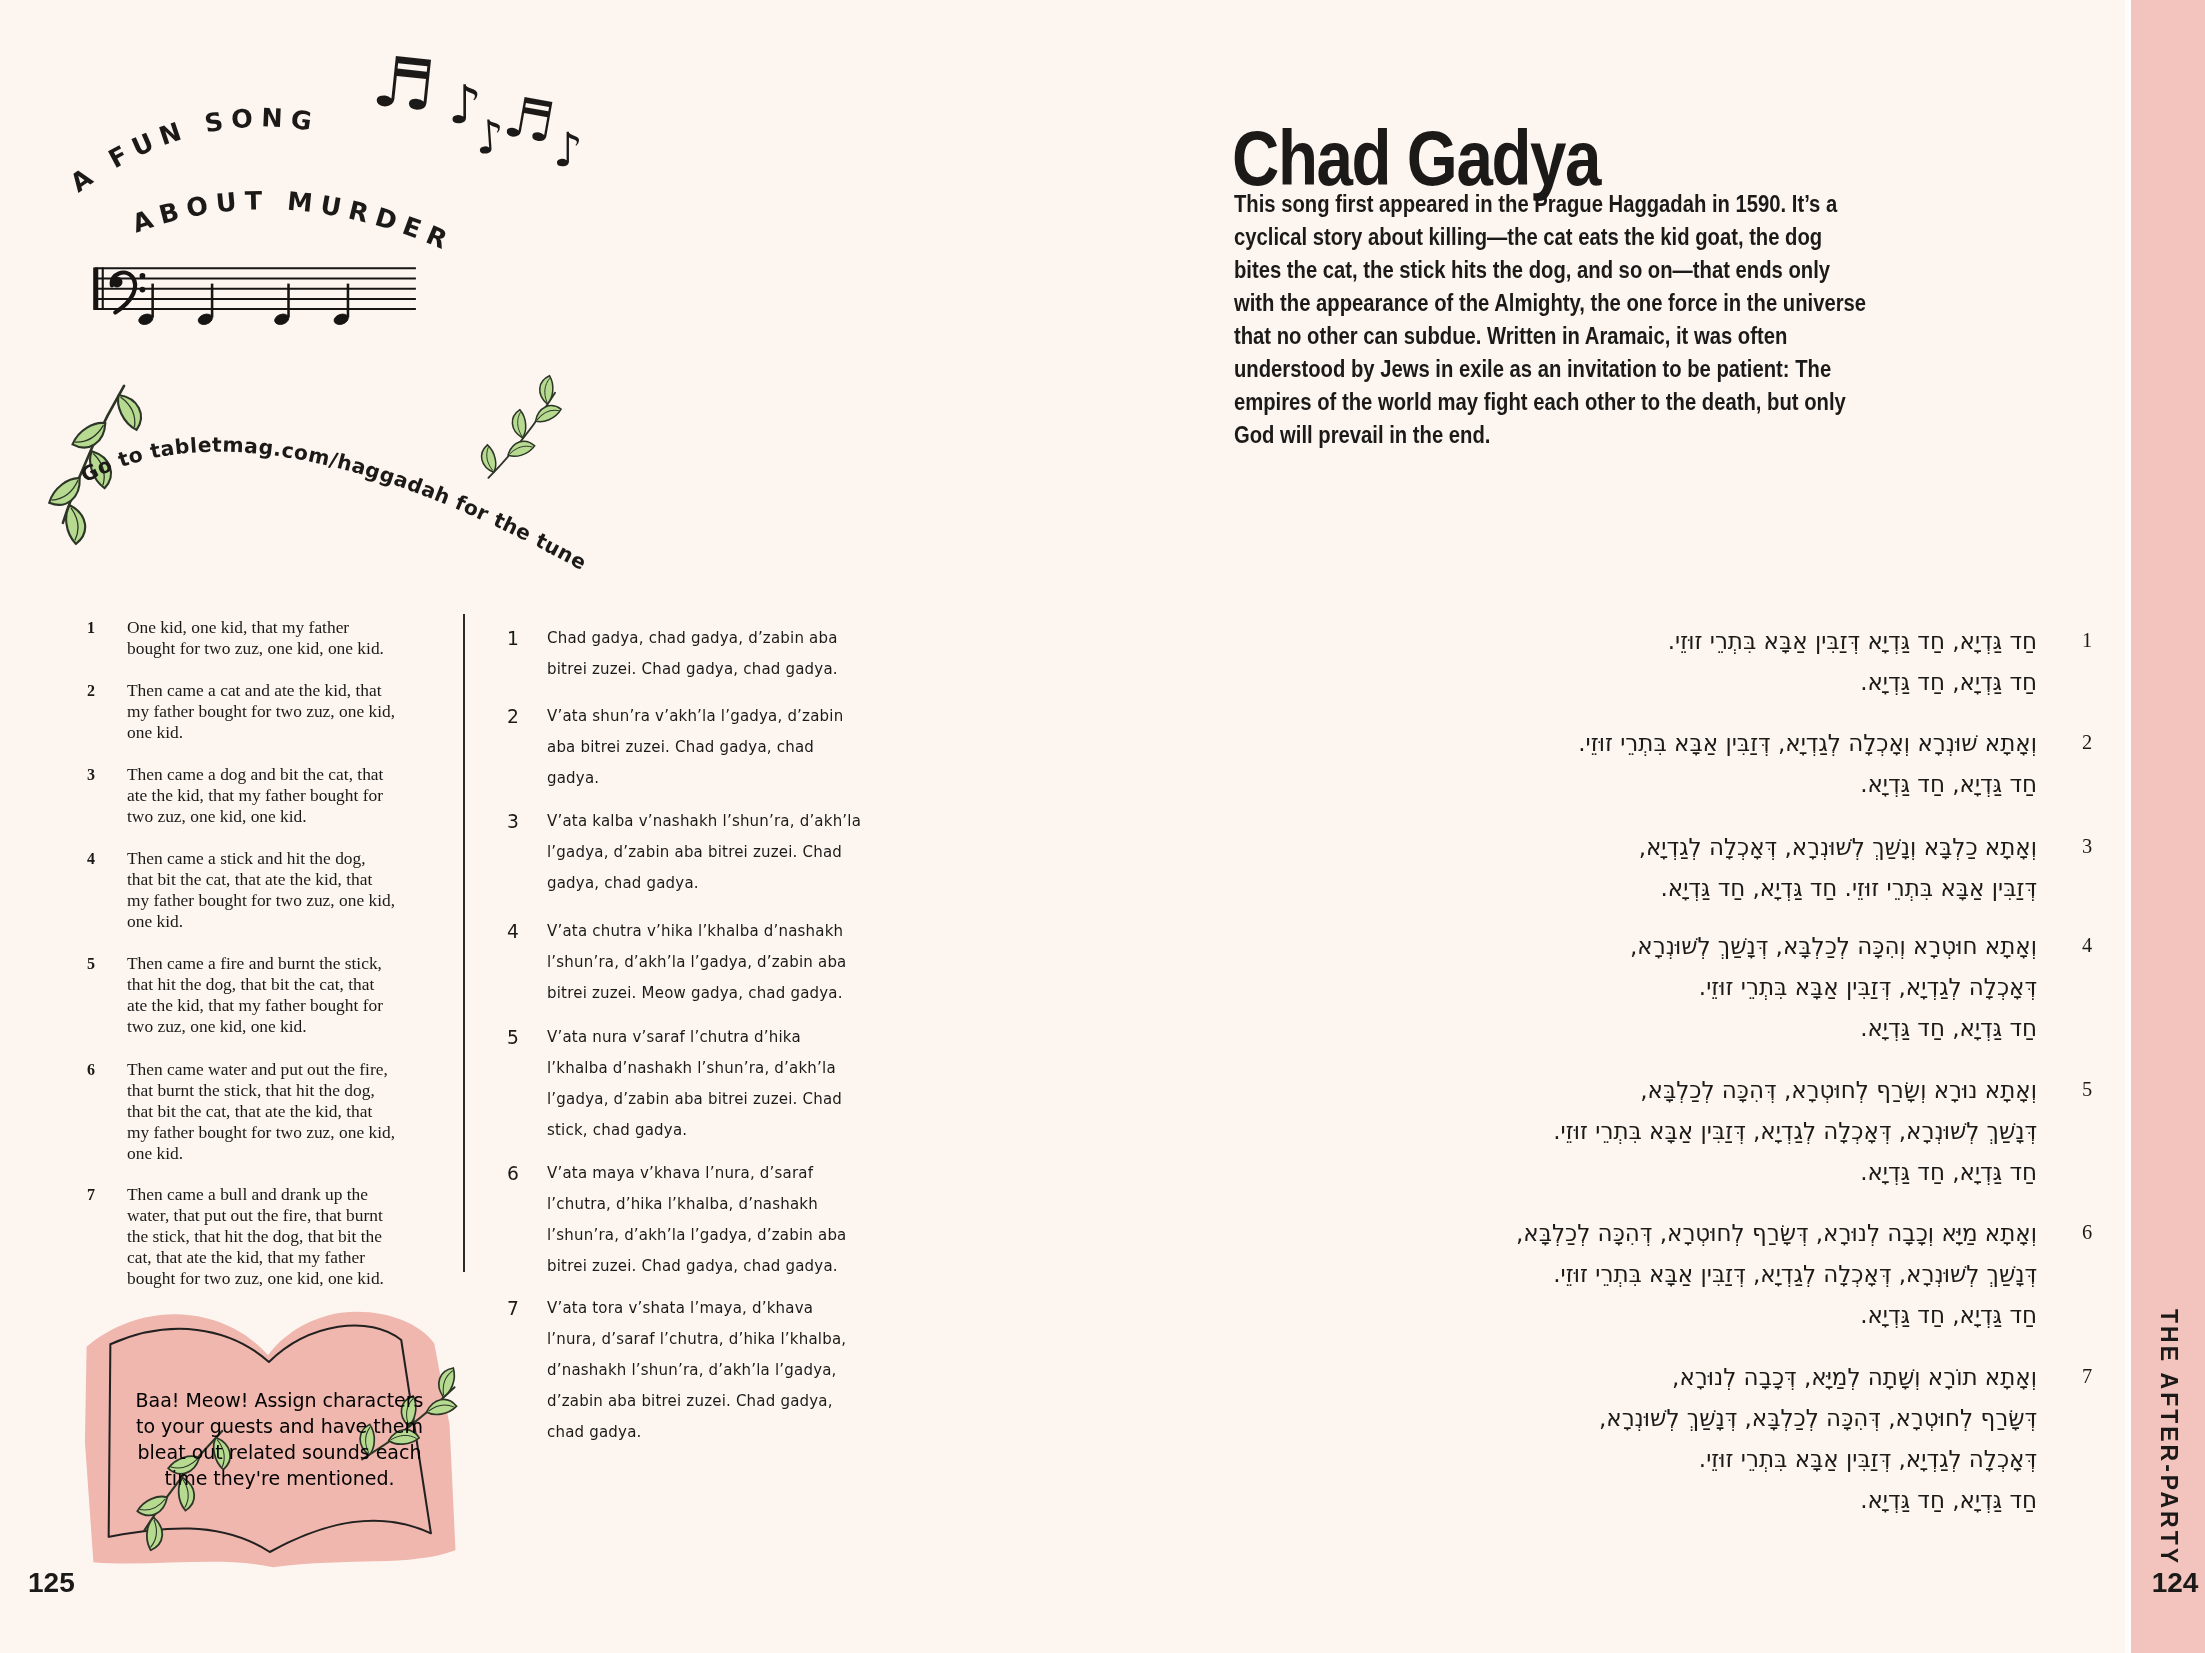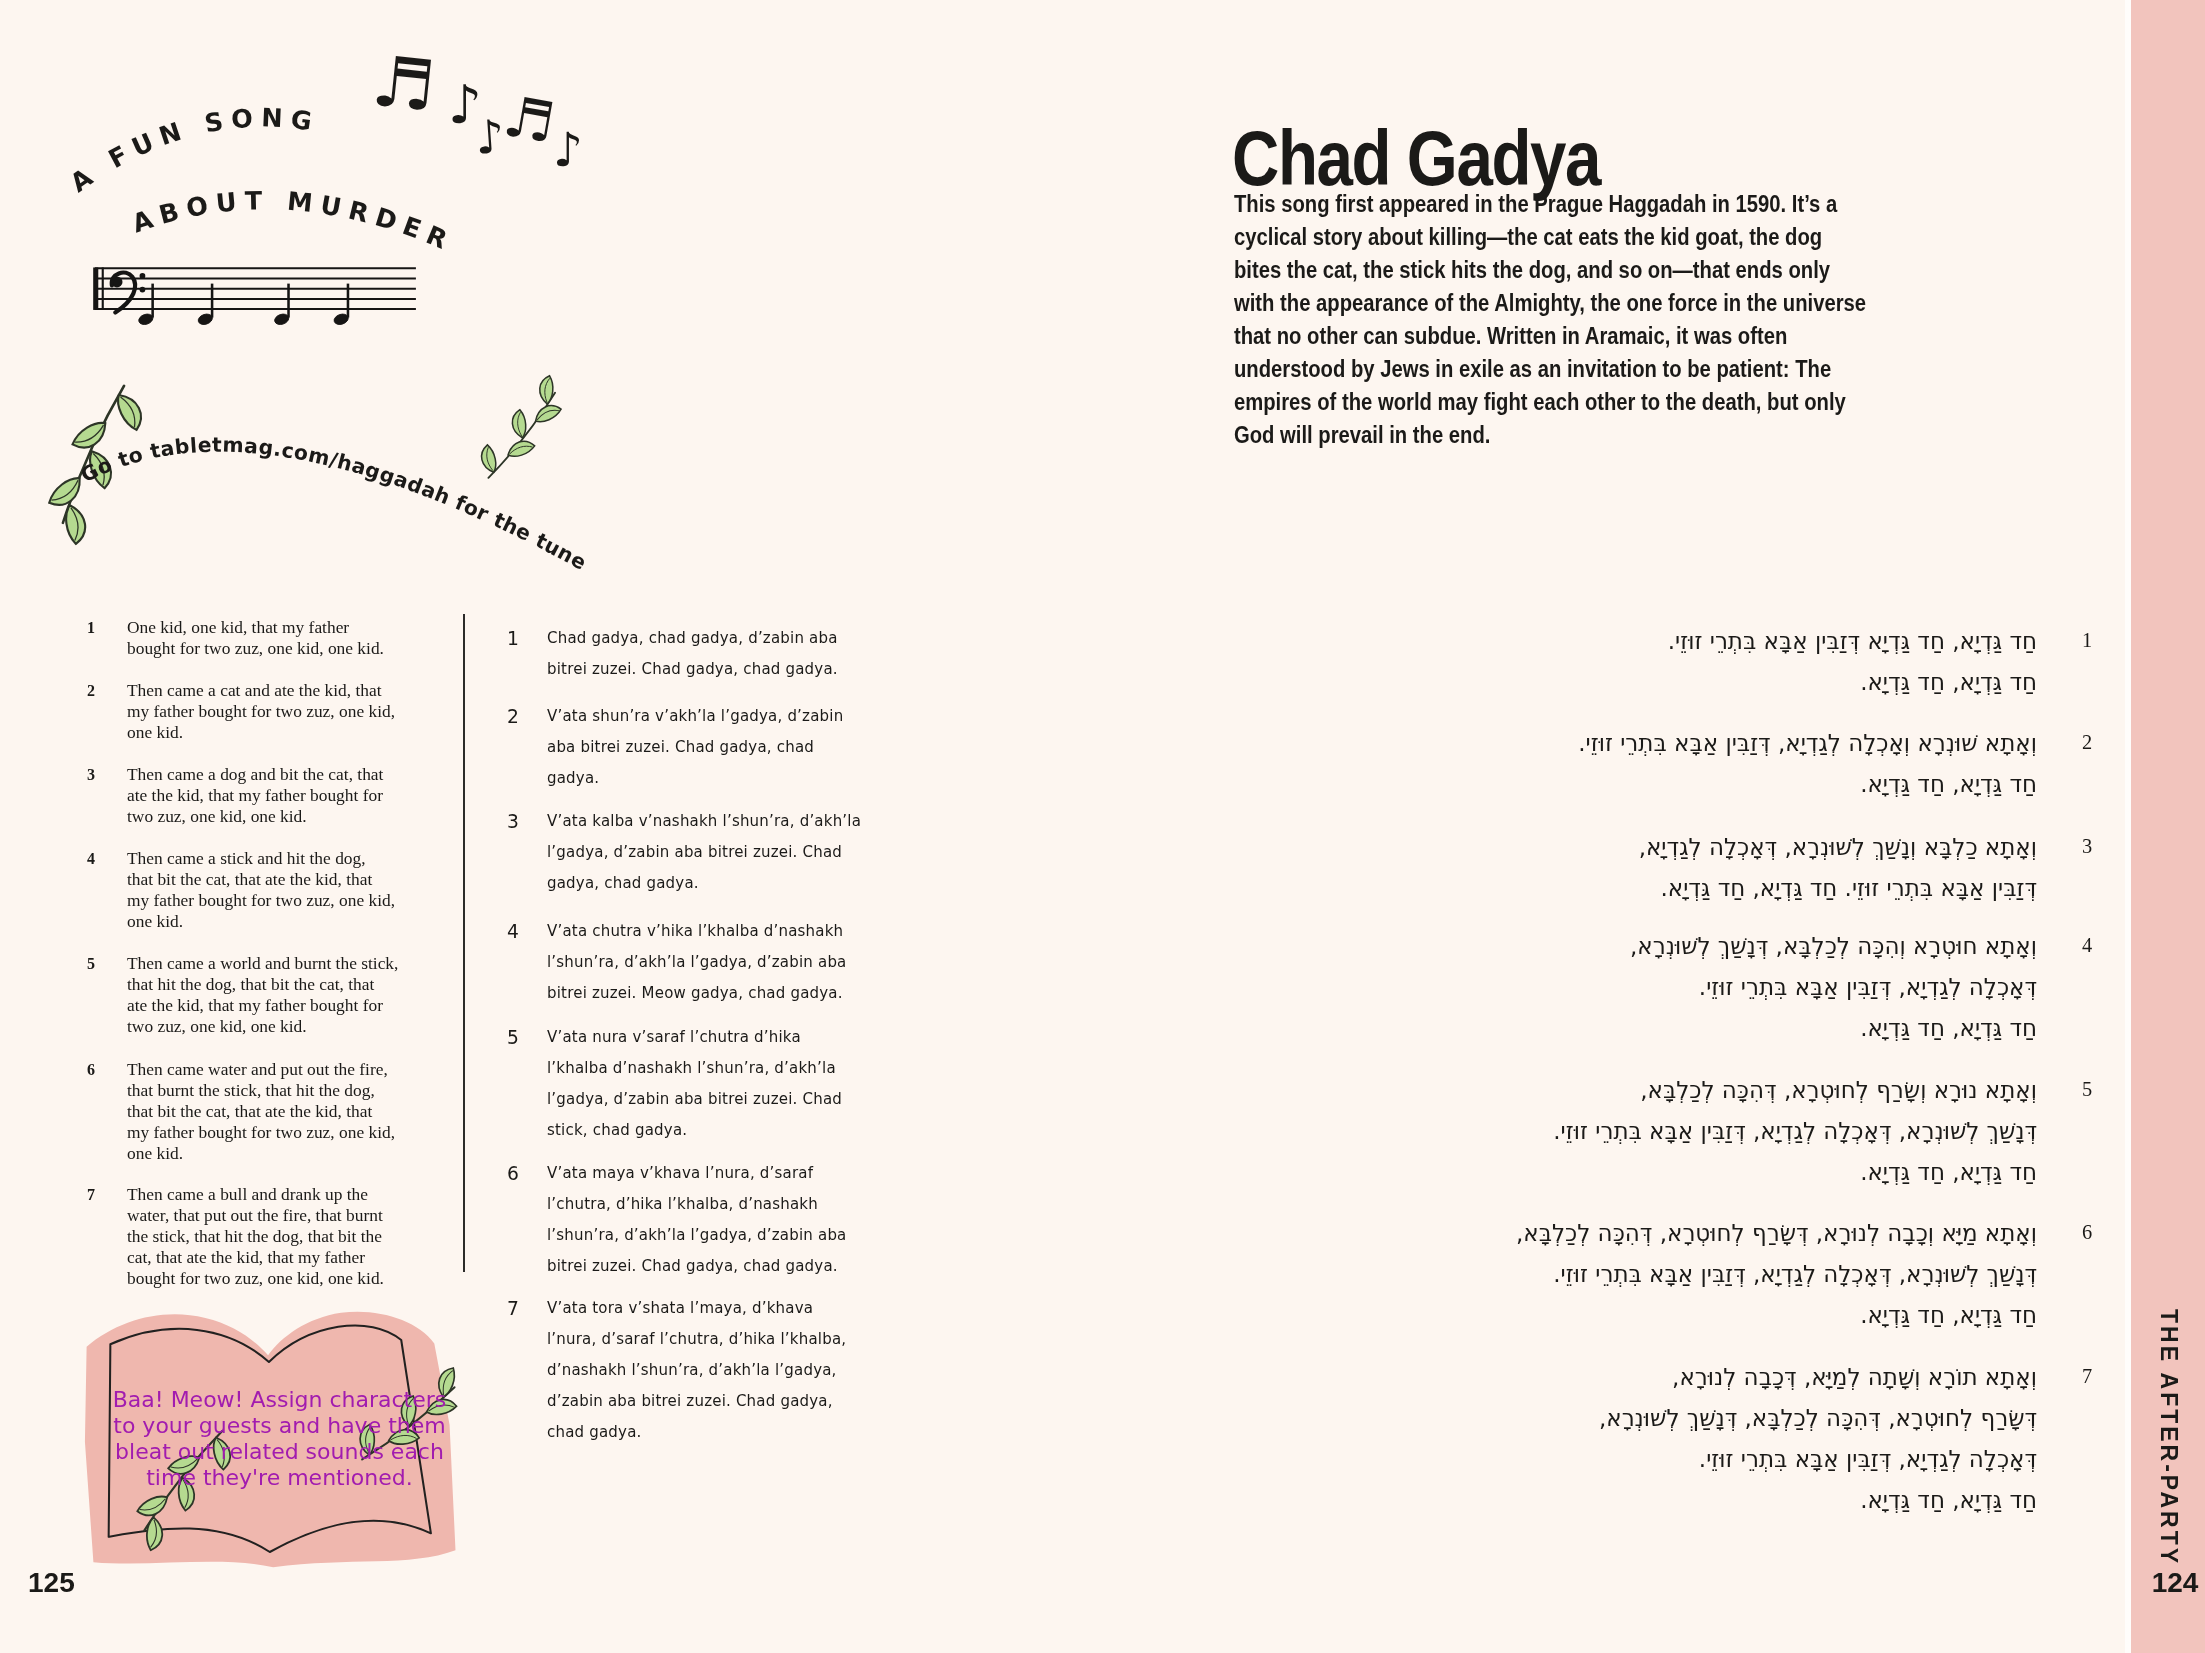--- a/index.html
+++ b/index.html
@@ -48,21 +48,21 @@
   .band-label span{writing-mode:vertical-rl;font-weight:bold;font-size:23px;letter-spacing:3px;
                    font-family:"Liberation Sans","DejaVu Sans",sans-serif;white-space:nowrap;}
   .pagenum{position:absolute;font-weight:bold;font-size:28px;
            font-family:"Liberation Sans","DejaVu Sans",sans-serif;}
   #pagenum-left{left:28px;top:1567px;}
   #pagenum-right{left:2131px;top:1567px;width:88px;text-align:center;}
 
   
   .notebox{position:absolute;left:51px;top:1306px;width:424px;height:280px;}
   .notebox-text{position:absolute;left:59px;top:81px;width:339px;text-align:center;
-                font-size:22px;line-height:26px;white-space:pre-line;color:#a21caf;}
+                font-size:19px;line-height:26px;white-space:pre-line;color:#000000;}
 </style>
 </head>
 <body>
 
 <div class="stage">
 
   <svg width="0" height="0" style="position:absolute">
     <defs>
       <g id="sprig">
         <path d="M4 84 C 48 70, 104 48, 166 12" fill="none" stroke="var(--leaf-stroke)" stroke-width="3" stroke-linecap="round"></path>
@@ -168,21 +168,21 @@
       </div>
       <div class="verse eng" style="top: 848px; left: 87px;">
         <span class="vnum">4</span>
         <div class="vlines">Then came a stick and hit the dog,
 that bit the cat, that ate the kid, that
 my father bought for two zuz, one kid,
 one kid.</div>
       </div>
       <div class="verse eng" style="top: 953px; left: 87px;">
         <span class="vnum">5</span>
-        <div class="vlines">Then came a world and burnt the stick,
+        <div class="vlines">Then came a fire and burnt the stick,
 that hit the dog, that bit the cat, that
 ate the kid, that my father bought for
 two zuz, one kid, one kid.</div>
       </div>
       <div class="verse eng" style="top: 1059px; left: 87px;">
         <span class="vnum">6</span>
         <div class="vlines">Then came water and put out the fire,
 that burnt the stick, that hit the dog,
 that bit the cat, that ate the kid, that
 my father bought for two zuz, one kid,

